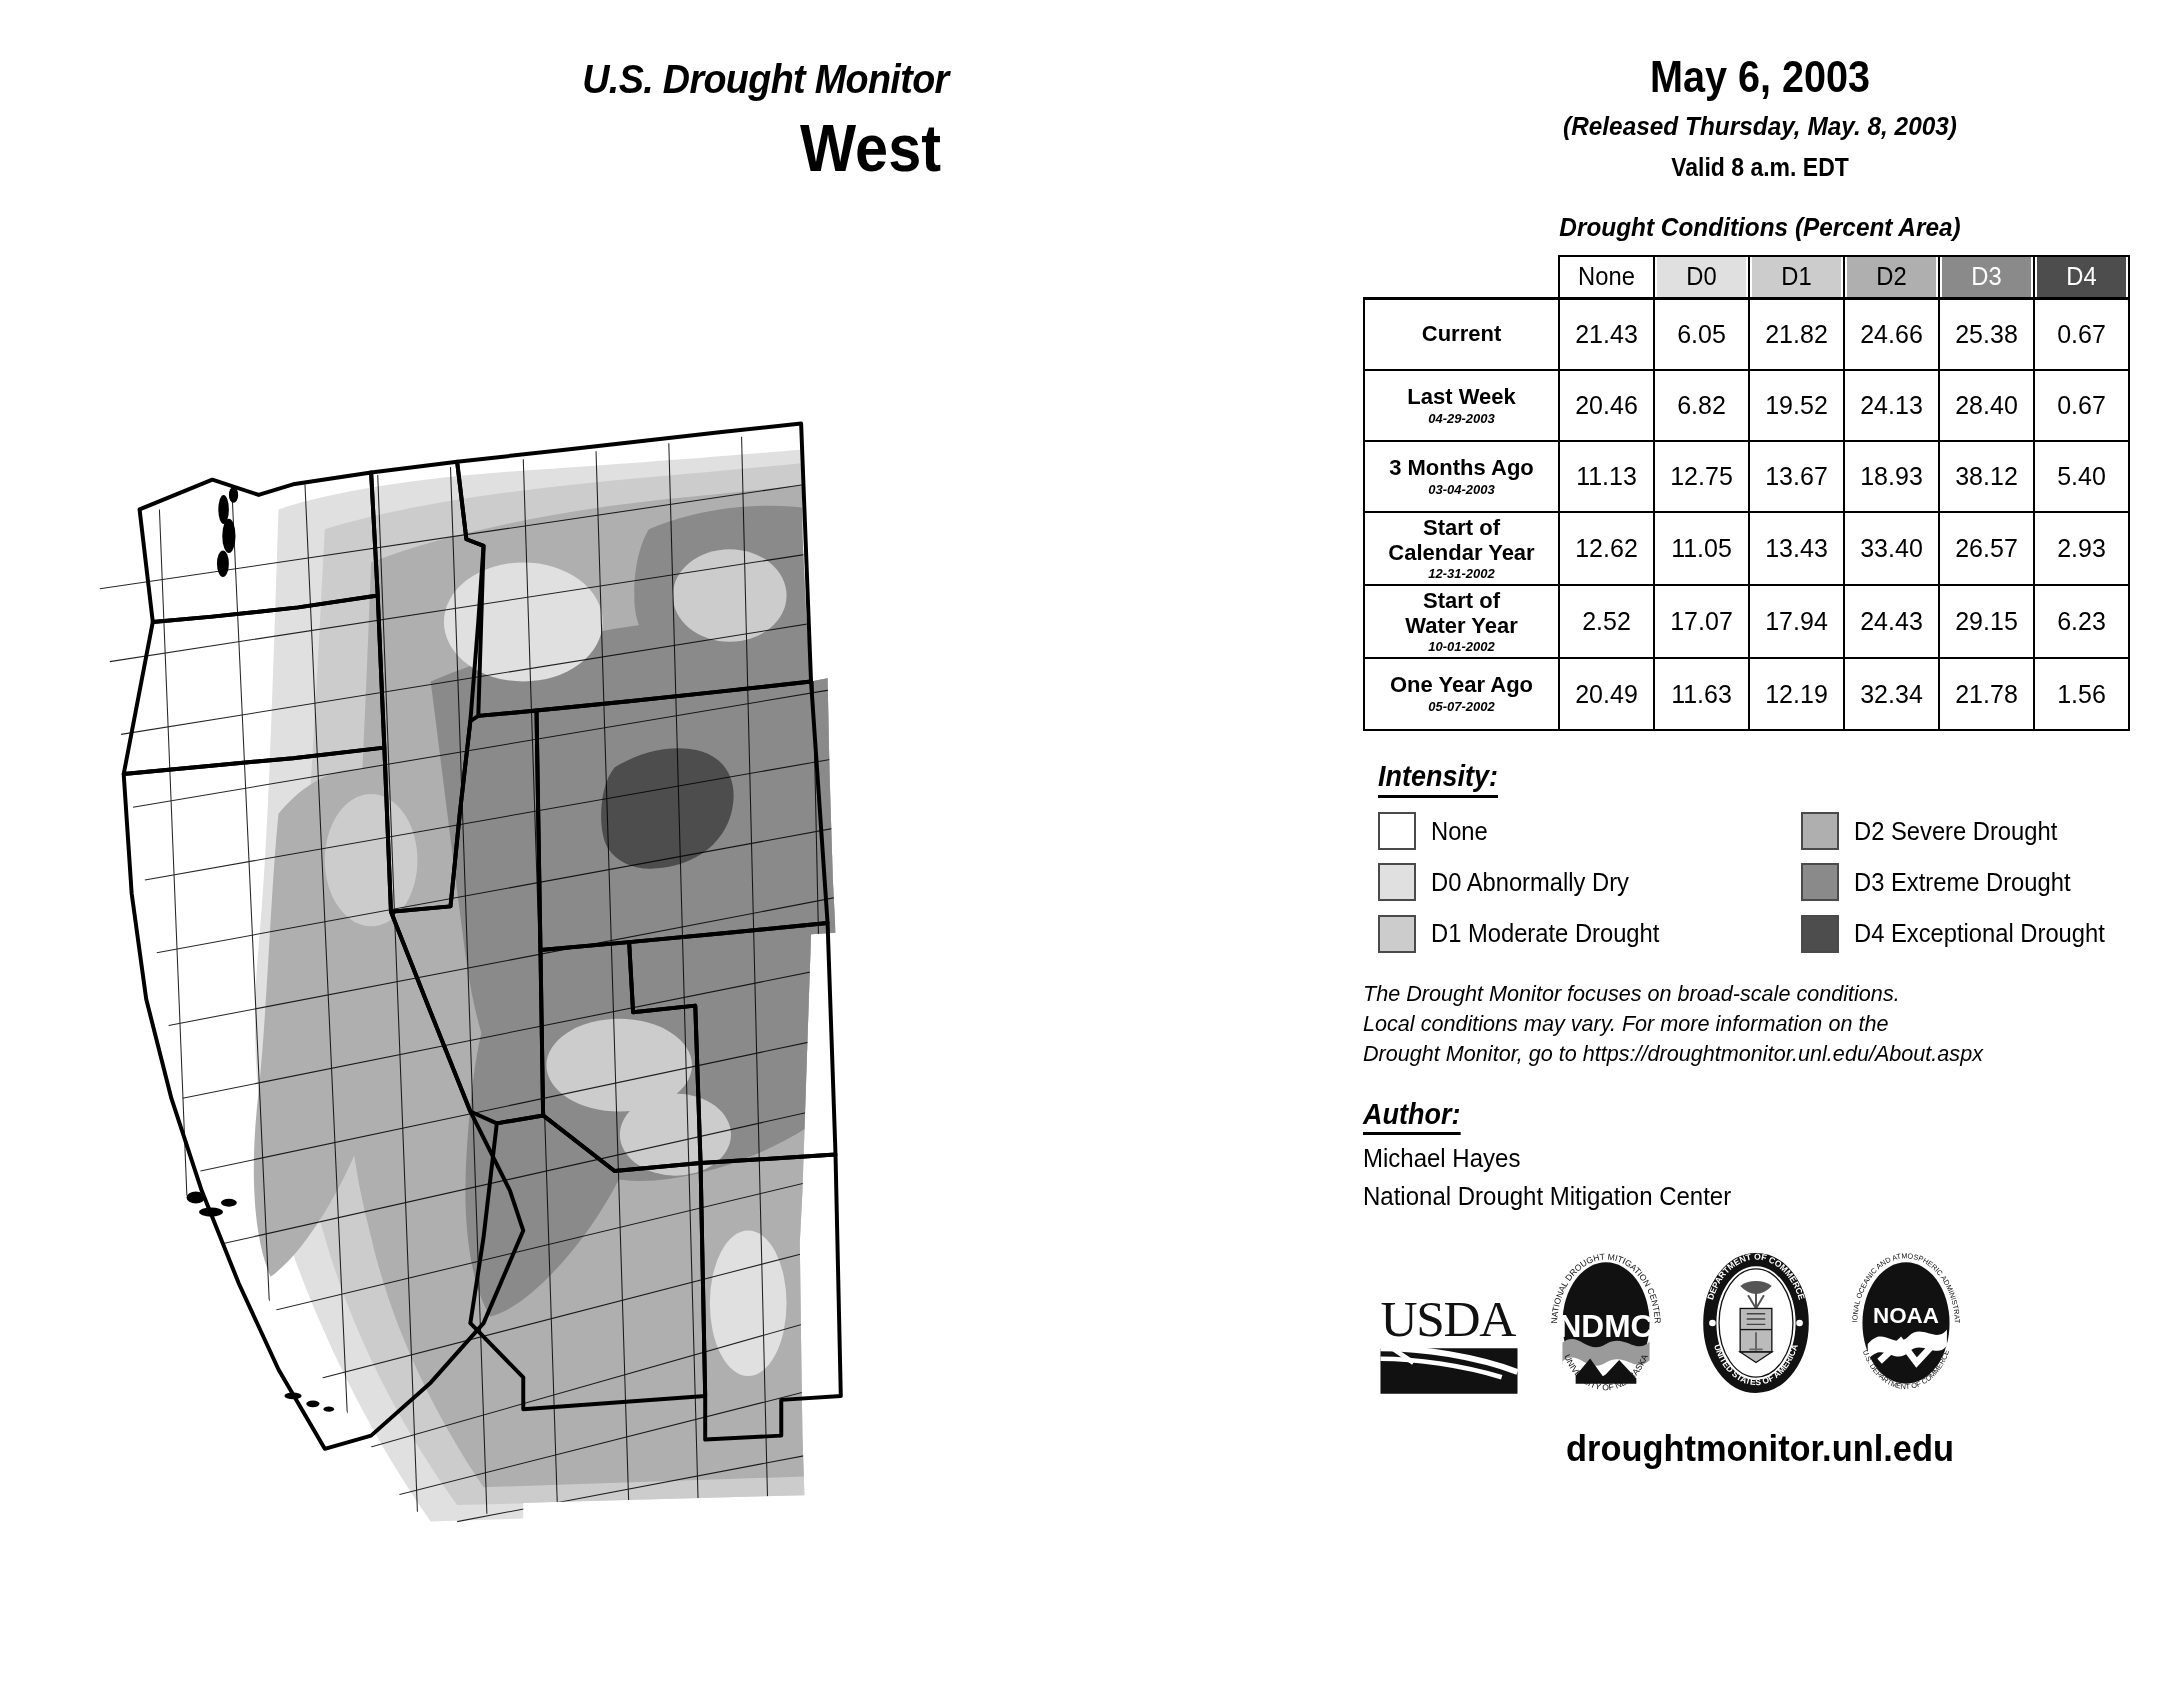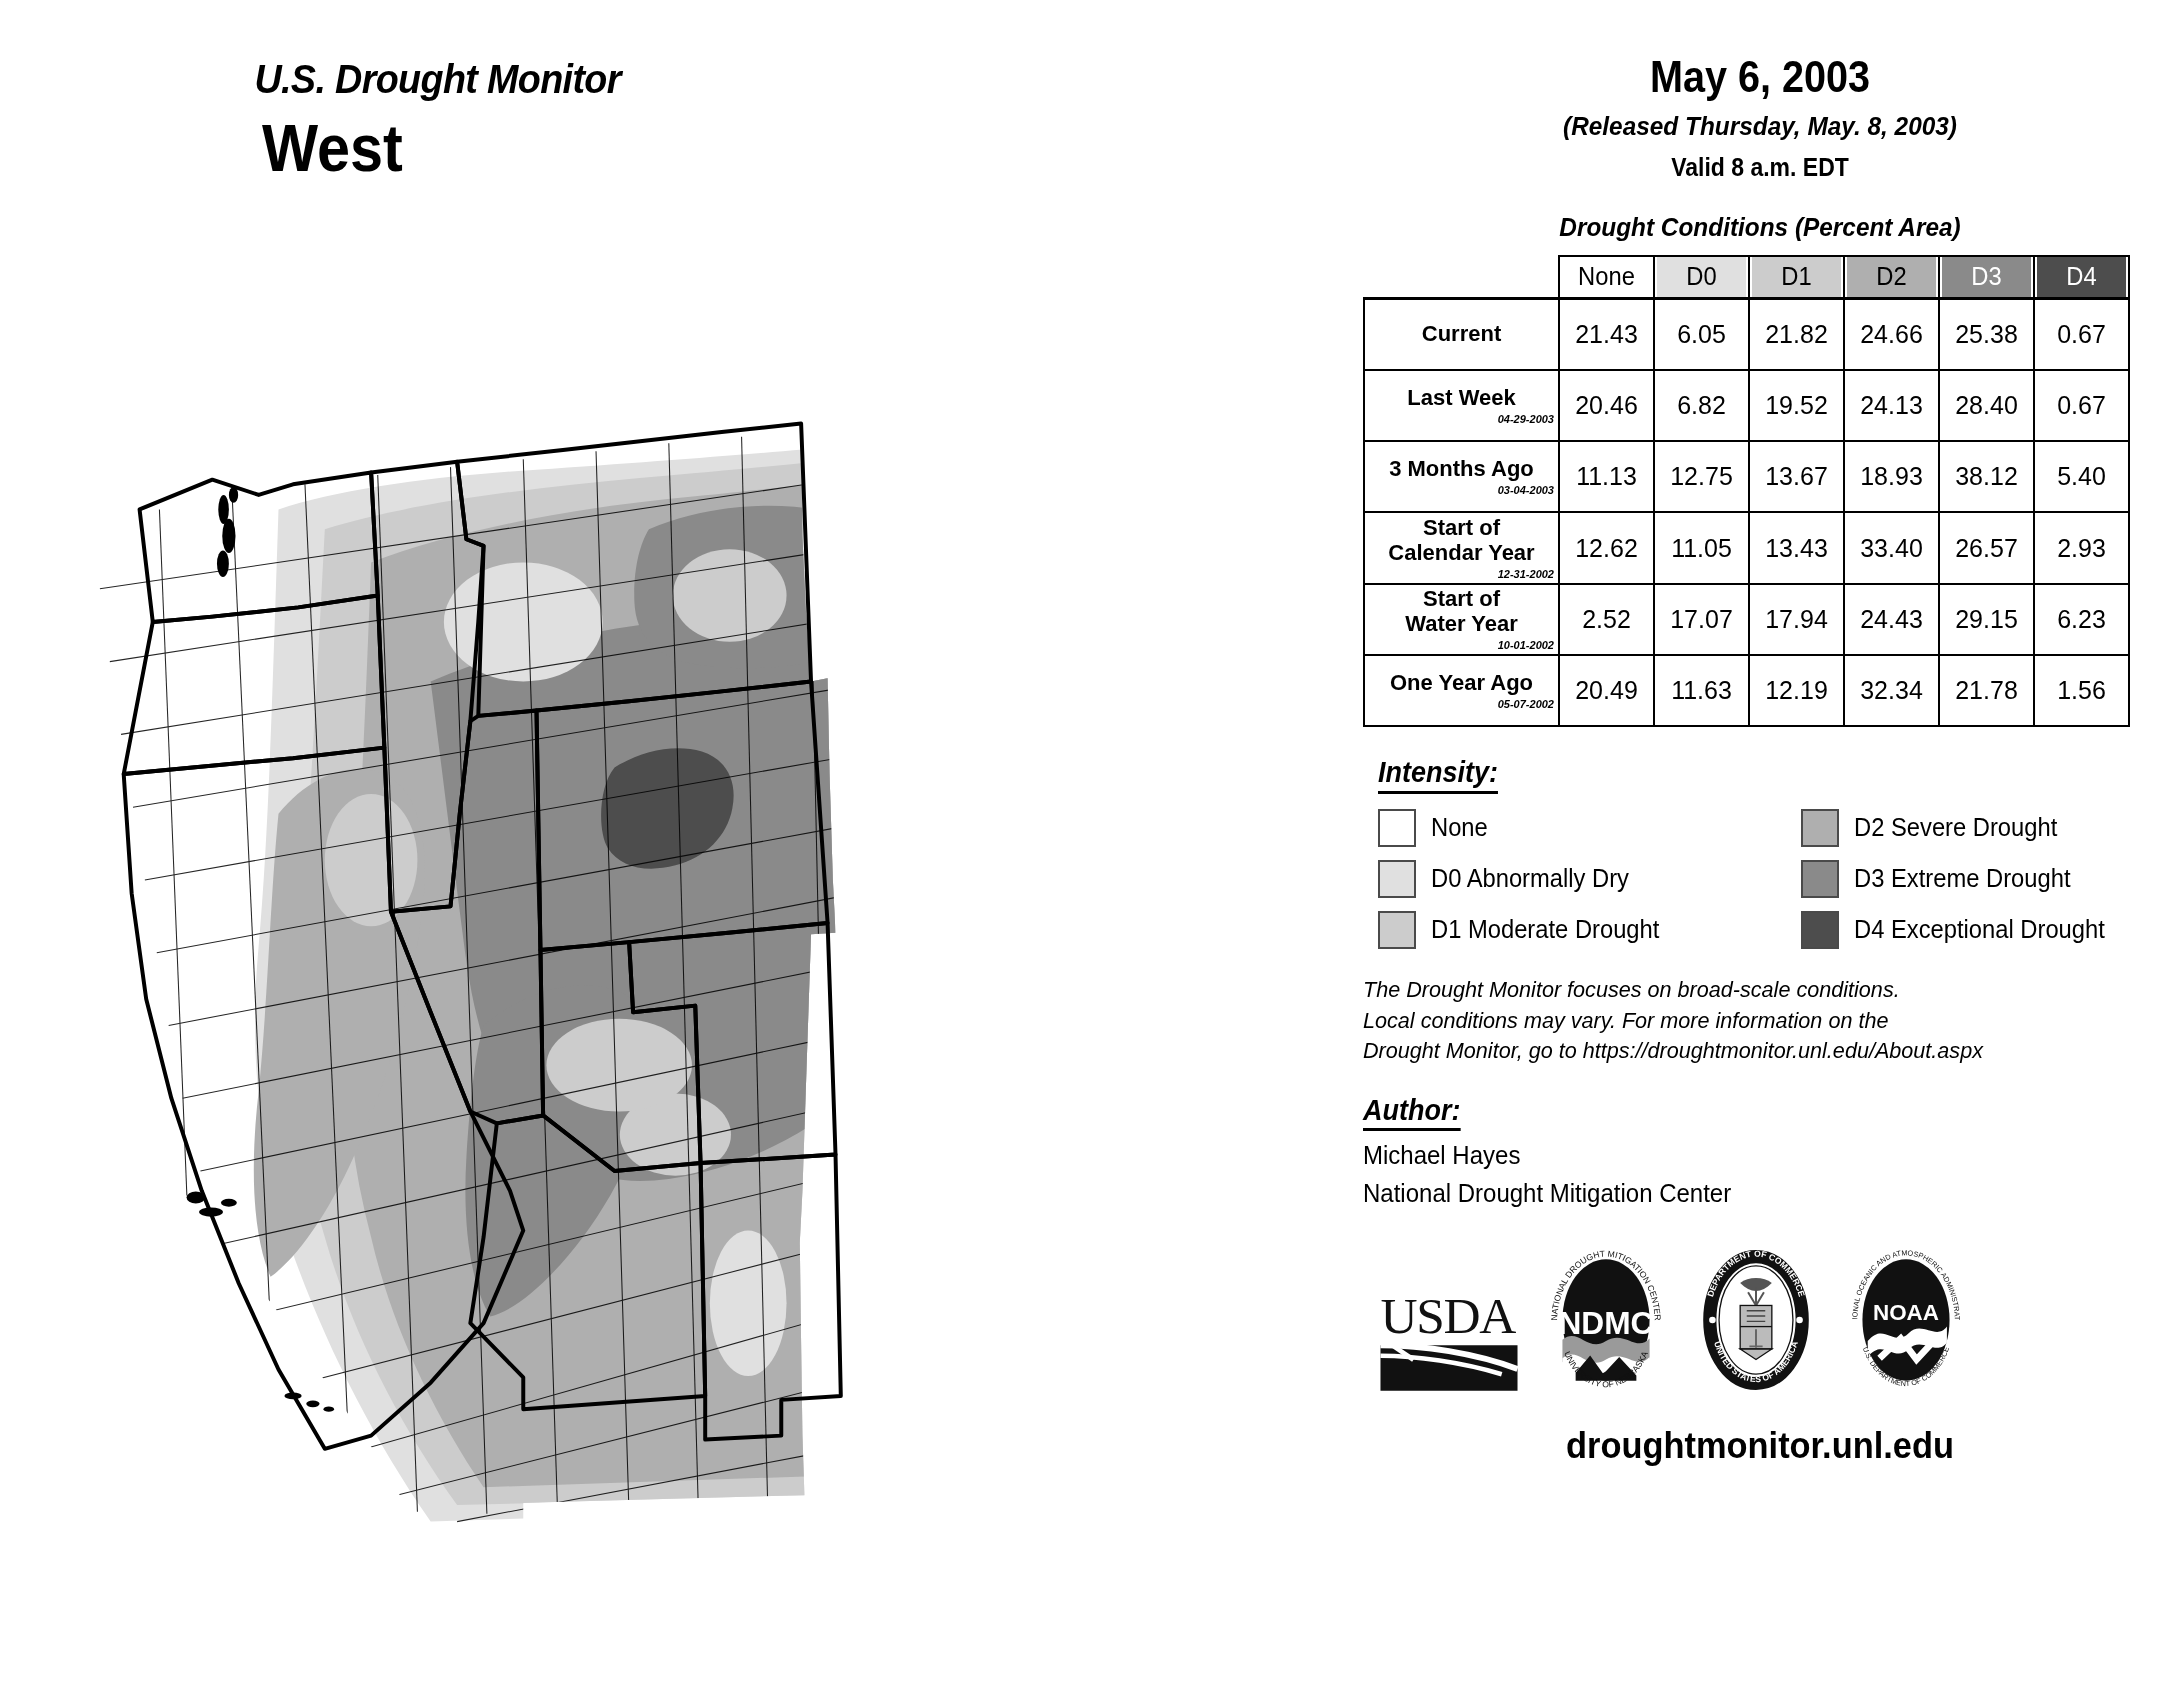--- a/index.html
+++ b/index.html
@@ -1,20 +1,20 @@
 <!DOCTYPE html>
 <html style="font-size:10.6px"><head>
 <meta charset="utf-8">
 <style>
   html,body{margin:0;padding:0;background:#fff;}
   body{width:2183px;height:1687px;position:relative;overflow:hidden;
        font-family:"Liberation Sans","DejaVu Sans",sans-serif;color:#000;}
 
   
-  #map-title-block{position:absolute;left:224px;top:56px;width:761px;text-align:left;}
+  #map-title-block{position:absolute;left:218px;top:56px;width:761px;text-align:right;}
   #dm-title{font-size:41px;font-weight:bold;font-style:italic;letter-spacing:-0.7px;
             transform:scaleX(.92);transform-origin:center;white-space:nowrap;}
   #region-title{font-size:66px;font-weight:bold;margin-top:12px;transform:scaleX(.9);
                 transform-origin:center;line-height:1.02;}
 
   
   #map-area{position:absolute;left:60px;top:311px;width:1297px;height:1290px;}
   #map-svg{width:100%;height:100%;display:block;}
 
   
@@ -35,22 +35,22 @@
   #cond-table-wrap{margin-top:12px;position:relative;}
   table.cond{border-collapse:collapse;width:764px;table-layout:fixed;}
   table.cond col.lbl{width:195px;}
   table.cond col.num{width:95px;}
   table.cond th,table.cond td{border:2px solid #000;text-align:center;vertical-align:middle;}
   table.cond thead th{height:38px;font-size:25px;font-weight:normal;
                       transform:scaleX(.95);}
   table.cond thead th.corner{border:none;}
   table.cond tbody td{height:64px;font-size:25px;}
   table.cond tbody td.rowlabel{font-size:22px;font-weight:bold;line-height:1.12;padding:2.6px 4px;}
-  table.cond tbody td.rowlabel .sub{display:block;font-size:11px;font-style:italic;
-                                    font-weight:bold;margin-top:2px;text-align:right;}
+  table.cond tbody td.rowlabel .sub{display:block;font-size:13px;font-style:italic;
+                                    font-weight:bold;margin-top:2px;}
   table.cond tbody tr td:first-child{border-left:2.6px solid #000;}
   table.cond tbody tr:first-child td{border-top:3.3px solid #000;}
 
   
   #intensity-block{margin-top:29px;margin-left:15px;}
   #intensity-heading{font-size:29px;font-style:italic;font-weight:600;display:inline-block;
                      border-bottom:3.3px solid #000;padding-bottom:2px;transform:scaleX(.93);
                      transform-origin:left center;}
   #legend-grid{display:grid;grid-template-columns:423px 423px;row-gap:13.2px;margin-top:14.6px;}
   .legend-item{display:flex;align-items:center;}

